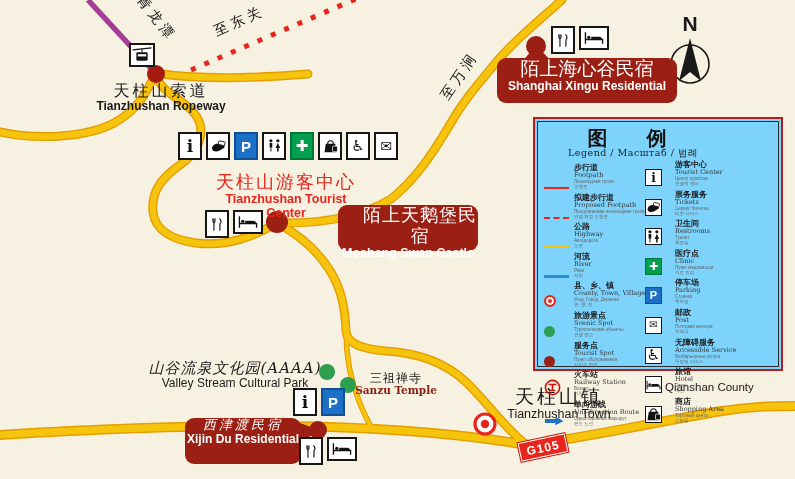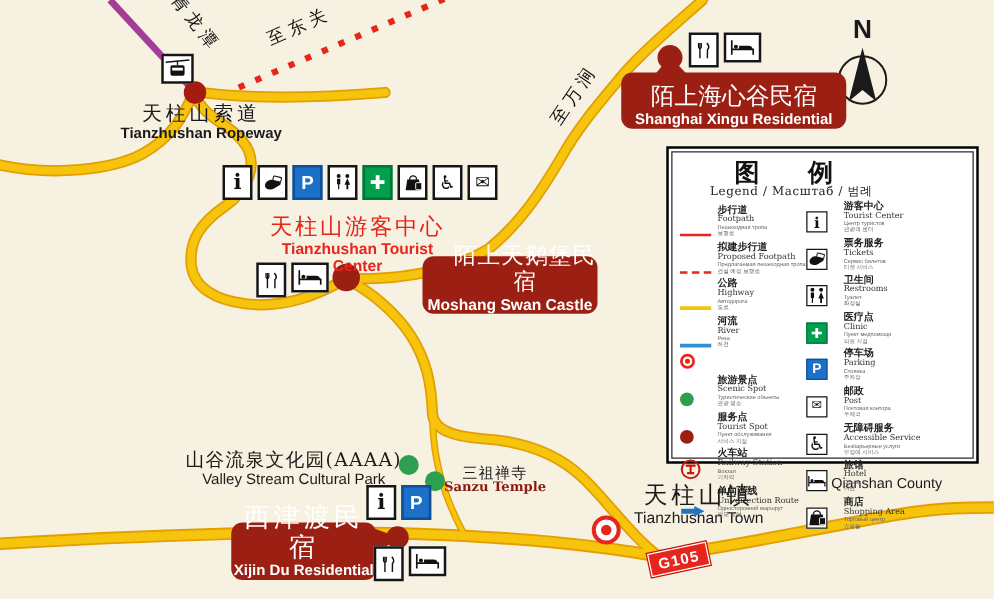--- a/index.html
+++ b/index.html
@@ -18,35 +18,35 @@
   
   .zh{font-family:"DejaVu Serif","Liberation Serif",serif;}
   .lbl{text-align:center;line-height:1.12;}
   .lbl .zh{display:block;}
   .lbl .en{display:block;font-weight:bold;}
   .black-lbl{color:#1a1a1a;}
   .red-lbl{color:#e8251c;}
   .rot{transform-origin:center center;white-space:nowrap;font-family:"DejaVu Serif","Liberation Serif",serif;font-size:14px;letter-spacing:4px;color:#111;}
   
   .box{background:#9b1f12;color:#fff;border-radius:9px;text-align:center;
-       display:flex;flex-direction:column;justify-content:flex-end;line-height:1.15;}
+       display:flex;flex-direction:column;justify-content:flex-start;line-height:1.15;}
   .box .zh{display:block;}
   .box .en{display:block;font-weight:bold;}
   
   .icrow{display:flex;gap:4px;align-items:flex-start;}
   .icbox{background:#fff;border:2px solid #161616;width:20px;height:24px;
          display:flex;align-items:center;justify-content:center;flex:0 0 auto;box-sizing:content-box;}
   .icbox.parking{background:#1d70c8;border-color:#0e4f96;}
   .icbox.clinic{background:#00a04e;border-color:#00753a;}
   .ic-i{font-family:"DejaVu Serif",serif;font-weight:bold;font-size:17px;line-height:1;color:#111;}
   .ic-p{font-weight:bold;font-size:15px;color:#fff;line-height:1;}
   .ic-glyph{font-size:14px;line-height:1;color:#111;font-family:"DejaVu Sans",sans-serif;}
   .ic-cross{font-size:15px;line-height:1;color:#fff;font-family:"DejaVu Sans",sans-serif;font-weight:bold;}
   
-  .legend{background:#ffffff;border:2px solid #000000;}
+  .legend{background:#7dd3fc;border:2px solid #b91c1c;}
   .legend-inner{position:absolute;left:2px;top:2px;right:2px;bottom:2px;border:1px solid #2b2b2b;}
   .legend-title{font-family:"DejaVu Serif",serif;font-weight:bold;font-size:20px;letter-spacing:16px;color:#111;text-align:center;white-space:nowrap;}
   .legend-sub{font-family:"DejaVu Serif",serif;font-size:9.5px;color:#222;text-align:center;letter-spacing:0.5px;white-space:nowrap;}
   .lg-entry{display:flex;align-items:flex-end;margin-bottom:3.6px;}
   .lg-sym{width:30px;flex:0 0 30px;display:flex;justify-content:flex-start;align-items:center;padding-top:2px;}
   .lg-txt{line-height:1;white-space:nowrap;}
   .lg-zh{font-size:8px;font-weight:bold;color:#222;font-family:"DejaVu Sans",sans-serif;line-height:9px;}
   .lg-en{font-size:6.5px;color:#333;font-family:"DejaVu Serif",serif;line-height:7px;}
   .lg-ru,.lg-ko{font-size:4.5px;color:#666;line-height:5px;}
   .lg-icbox{width:15px;height:15px;border:1.5px solid #161616;background:#fff;display:flex;align-items:center;justify-content:center;box-sizing:content-box;}
@@ -227,39 +227,39 @@
           <path d="M7.6,8.6 V5.6 h8 a3.4,2.8 0 0 1 3.3,2.8 z" fill="#111"></path>
         </svg>
       </span>
     </div>
   <div class="abs box" style="left:497px;top:58px;width:180px;height:45px;">
     <span class="zh" style="font-size:19px;">陌上海心谷民宿</span>
     <span class="en" style="font-size:12px;">Shanghai Xingu Residential</span>
   </div>
 
   <div class="abs lbl black-lbl" style="left:145px;top:360px;width:180px;">
-    <span class="zh" style="font-size:15px;letter-spacing:1px;">山谷流泉文化园(AAAA)</span>
+    <span class="zh" style="font-size:15px;letter-spacing:1px;font-style:italic;">山谷流泉文化园(AAAA)</span>
     <span class="en" style="font-size:12px;font-weight:normal;">Valley Stream Cultural Park</span>
   </div>
   <div class="abs icrow" style="left:293px;top:388px;">
       <span class="icbox ">
         <span class="ic-i">i</span>
       </span>
       <span class="icbox parking">
         <span class="ic-p">P</span>
       </span>
     </div>
 
   <div class="abs lbl" style="left:355px;top:372px;width:82px;">
     <span class="zh" style="font-size:12px;letter-spacing:1px;color:#1a1a1a;">三祖禅寺</span>
     <span class="en zh" style="font-size:10.5px;color:#8a1a10;font-weight:bold;">Sanzu Temple</span>
   </div>
 
   <div class="abs box" style="left:185px;top:418px;width:116px;height:46px;">
-    <span class="zh" style="font-size:21px;letter-spacing:3px;">西津渡民宿</span>
+    <span class="zh" style="font-size:13px;letter-spacing:3px;font-style:italic;">西津渡民宿</span>
     <span class="en" style="font-size:12px;">Xijin Du Residential</span>
   </div>
   <div class="abs icrow" style="left:299px;top:437px;">
       <span class="icbox ">
         <svg width="14" height="17" viewBox="0 0 16 16">
           <path d="M3.2,1 v3.6 a1.3,1.3 0 0 0 2.6,0 V1" fill="none" stroke="#111" stroke-width="1.1"></path>
           <path d="M4.5,1 v14" stroke="#111" stroke-width="1.3"></path>
           <path d="M10.8,1 c2,2.2 2.2,4.6 0.6,6.3 L11.3,15" stroke="#111" stroke-width="1.3" fill="none"></path>
         </svg>
       </span>
@@ -327,20 +327,26 @@
           <span class="lg-txt">
             <div class="lg-zh">河流</div>
             <div class="lg-en">River</div>
             <div class="lg-ru">Река</div>
             <div class="lg-ko">하천</div>
           </span>
         </div>
         <div class="lg-entry">
           <span class="lg-sym">
             <div class="sym-ring"></div>
+          </span>
+          <span class="lg-txt">
+            <div class="lg-zh">县、乡、镇</div>
+            <div class="lg-en">County, Town, Village</div>
+            <div class="lg-ru">Уезд, Город, Деревня</div>
+            <div class="lg-ko">현, 향, 진</div>
           </span>
         </div>
         <div class="lg-entry">
           <span class="lg-sym">
             <div class="sym-green"></div>
           </span>
           <span class="lg-txt">
             <div class="lg-zh">旅游景点</div>
             <div class="lg-en">Scenic Spot</div>
             <div class="lg-ru">Туристические объекты</div>

